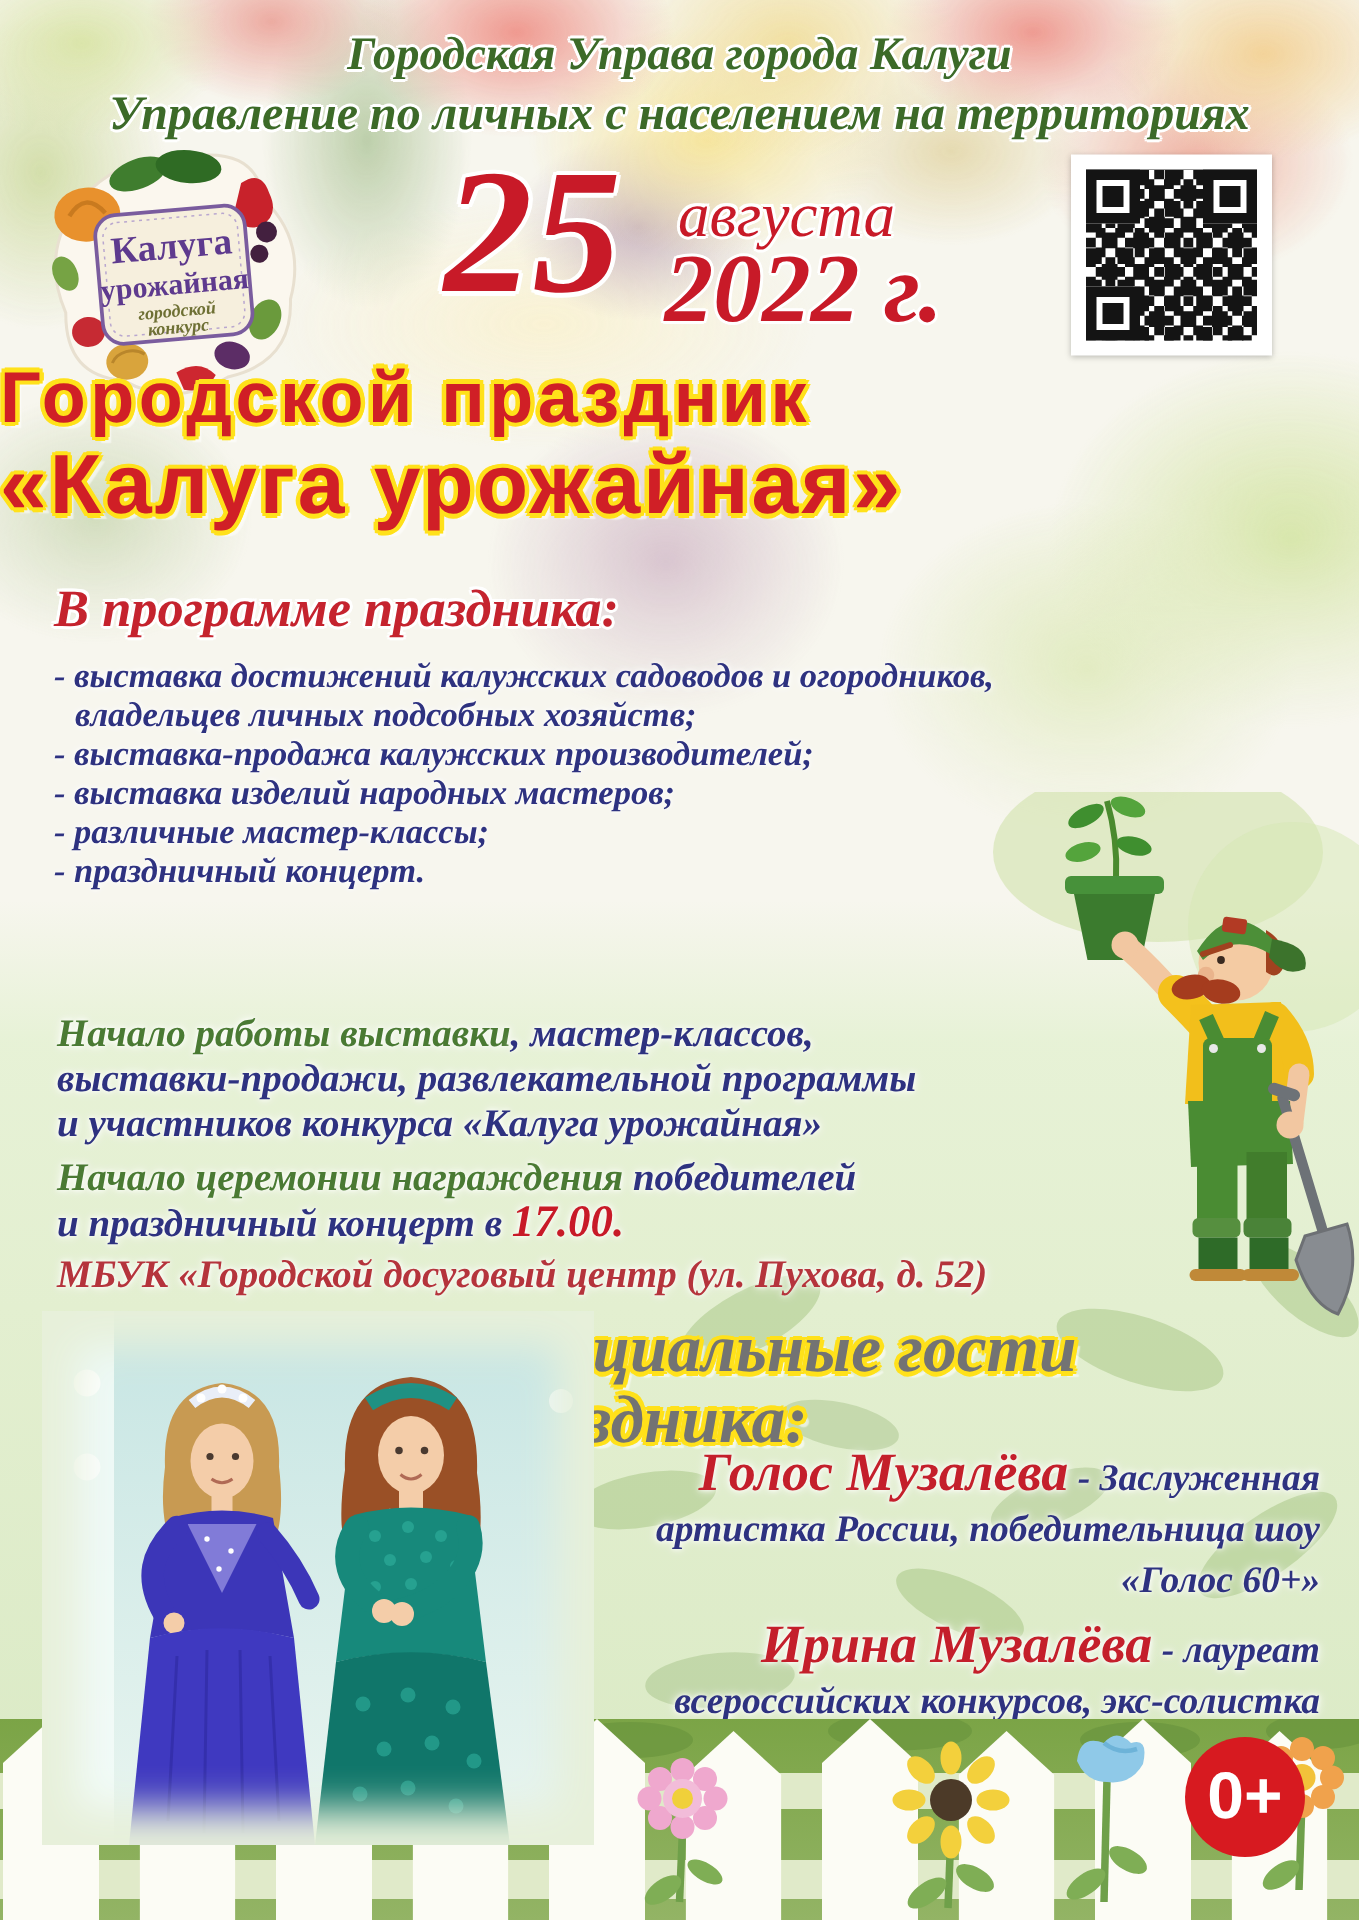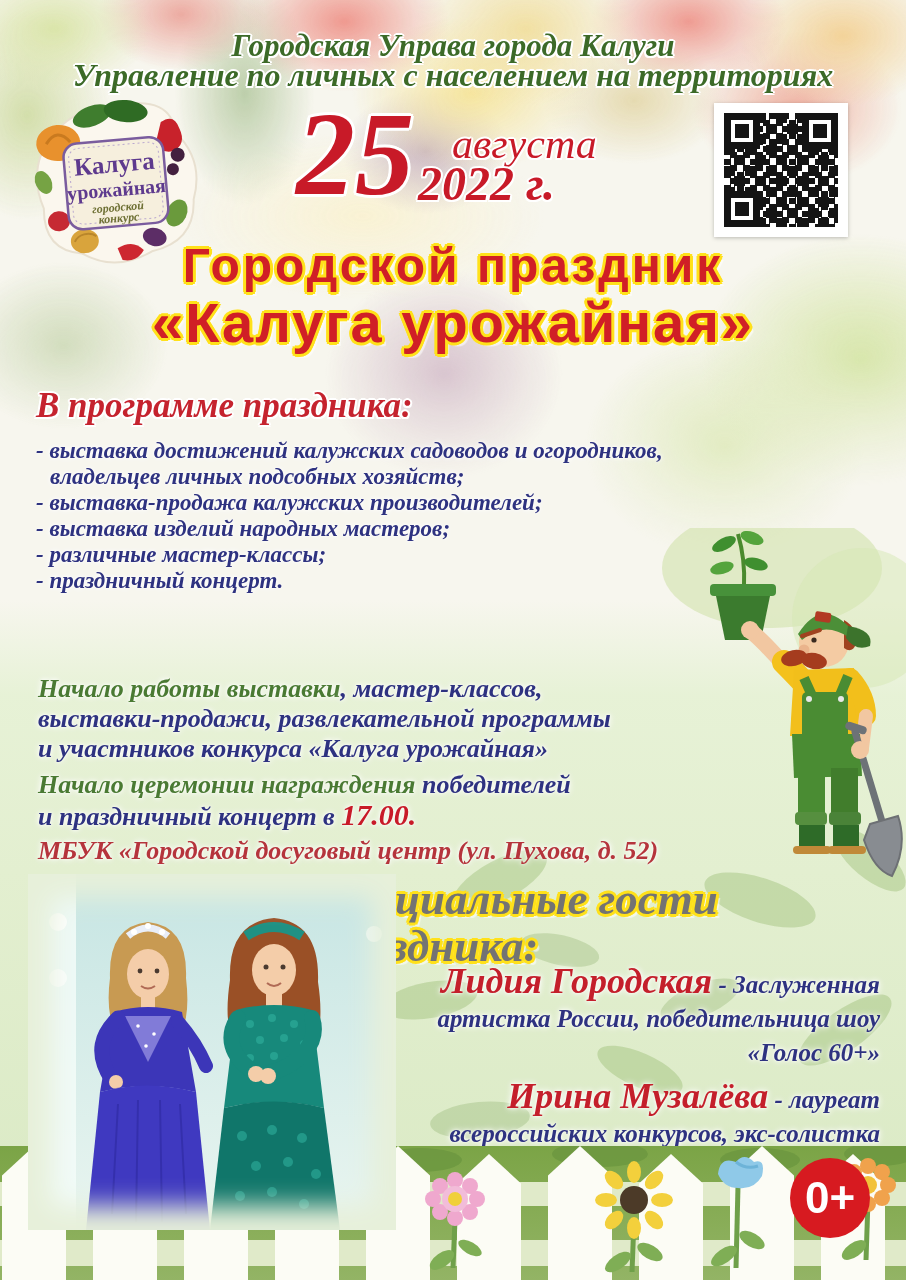--- a/index.html
+++ b/index.html
@@ -42,29 +42,29 @@
        1.5px 1.5px 0 #fff,-1.5px 1.5px 0 #fff,1.5px -1.5px 0 #fff,-1.5px -1.5px 0 #fff; }
   .ow-big{ text-shadow:3px 0 0 #fff,-3px 0 0 #fff,0 3px 0 #fff,0 -3px 0 #fff,
        2.2px 2.2px 0 #fff,-2.2px 2.2px 0 #fff,2.2px -2.2px 0 #fff,-2.2px -2.2px 0 #fff; }
   .oy{ text-shadow:3px 0 0 #ffe11a,-3px 0 0 #ffe11a,0 3px 0 #ffe11a,0 -3px 0 #ffe11a,
        2.2px 2.2px 0 #ffe11a,-2.2px 2.2px 0 #ffe11a,2.2px -2.2px 0 #ffe11a,-2.2px -2.2px 0 #ffe11a,
        4px 4px 1px rgba(255,255,255,.6); }
   .halo{ text-shadow:0 0 3px rgba(255,255,255,.95),0 0 6px rgba(255,255,255,.8),0 0 9px rgba(255,255,255,.6); }
 
   .org-line{ position:absolute; width:100%; text-align:center; color:#3c6a28;
     font-style:italic; font-weight:bold; }
-  .title-line{ position:absolute; width:100%; text-align:center; color:#d01f26;
+  .title-line{ position:absolute; width:100%; text-align:left; color:#d01f26;
     font-family:"Liberation Sans",sans-serif; font-weight:bold; }
 
   
   .date-day{ position:absolute; left:296px; top:96px; font-size:118px; line-height:118px;
     color:#c81a28; font-weight:bold; font-style:italic; }
   .date-month{ position:absolute; left:452px; top:120px; font-size:42px; color:#c81a28;
     font-weight:normal; font-style:italic; }
-  .date-year{ position:absolute; left:418px; top:156px; font-size:48px; color:#c81a28;
+  .date-year{ position:absolute; left:443px; top:156px; font-size:65px; color:#c81a28;
     font-weight:bold; font-style:italic; }
 
   
   .qr{ position:absolute; left:714px; top:103px; width:134px; height:134px; background:#fff;
     box-shadow:0 1px 4px rgba(0,0,0,.25); }
   .qr-grid{ position:absolute; left:10px; top:10px; width:114px; height:114px;
     background:
       conic-gradient(from 0deg,#141414 0 25%,transparent 0 50%,#141414 0 75%,transparent 0),
       conic-gradient(from 0deg,#141414 0 25%,transparent 0 50%,#141414 0 75%,transparent 0);
     background-size:13px 13px,21px 21px; }
@@ -135,21 +135,21 @@
       <ellipse cx="640" cy="250" rx="46" ry="17" transform="rotate(24 640 250)"></ellipse>
       <ellipse cx="870" cy="40" rx="44" ry="18" transform="rotate(40 870 40)"></ellipse>
     </g>
     <g fill="rgba(100,145,60,0.22)">
       <ellipse cx="560" cy="130" rx="40" ry="15" transform="rotate(12 560 130)"></ellipse>
       <ellipse cx="700" cy="180" rx="42" ry="16" transform="rotate(-22 700 180)"></ellipse>
       <ellipse cx="480" cy="300" rx="50" ry="18" transform="rotate(-5 480 300)"></ellipse>
     </g>
   </svg>
 
-  <div class="org-line ow" style="top:28px; font-size:31px;">Городская Управа города Калуги</div>
+  <div class="org-line ow" style="top:18px; font-size:31px;">Городская Управа города Калуги</div>
   <div class="org-line ow" style="top:57px; font-size:32px;">Управление по личных с населением на территориях</div>
 
   <svg class="abs" style="left:28px;top:98px;" width="180" height="172" viewBox="0 0 180 172">
     <g transform="rotate(-5 90 86)">
       <path d="M30,30 Q60,2 98,8 Q150,2 152,40 Q178,70 164,108 Q162,150 118,156 Q80,174 48,152 Q10,146 14,104 Q0,62 30,30 Z" fill="#fbf7ee" stroke="#e8e0d0" stroke-width="2"></path>
 
       <ellipse cx="34" cy="40" rx="22" ry="18" fill="#e8912d"></ellipse>
       <path d="M22,40 Q34,24 46,40" stroke="#c97a1f" stroke-width="3" fill="none"></path>
       <ellipse cx="70" cy="16" rx="20" ry="10" fill="#3f7d2e" transform="rotate(-15 70 16)"></ellipse>
       <ellipse cx="104" cy="14" rx="22" ry="11" fill="#2f6b24" transform="rotate(10 104 14)"></ellipse>
@@ -257,21 +257,21 @@
     <rect x="193" y="196" width="22" height="8" rx="4" fill="#6d7277" transform="rotate(18 204 200)"></rect>
     <path d="M218,296 L246,288 Q256,318 240,348 Q222,342 212,312 Z" fill="#888c91" stroke="#6d7074" stroke-width="2"></path>
     <circle cx="208" cy="222" r="9" fill="#f2c7a1"></circle>
   </svg>
 
   <div class="guests-head oy">
     <div>Специальные гости</div>
     <div>праздника:</div>
   </div>
   <div class="guest halo" style="top:966px;">
-    <span class="g-name">Лидия Городская</span><span class="g-desc"> - Заслуженная артистка России, победительница шоу «Голос 60+»</span>
+    <span class="g-name">Голос Музалёва</span><span class="g-desc"> - Заслуженная артистка России, победительница шоу «Голос 60+»</span>
   </div>
   <div class="guest halo" style="top:1058px;margin-top:23px;">
     <span class="g-name">Ирина Музалёва</span><span class="g-desc"> - лауреат всероссийских конкурсов, экс-солистка группы «Иван Купала»</span>
   </div>
 
   <div class="photo">
     <svg width="368" height="356" viewBox="0 0 368 356">
       <defs>
         <linearGradient id="pbg" x1="0" y1="0" x2="0" y2="1">
           <stop offset="0" stop-color="#c6e5e3"></stop>

